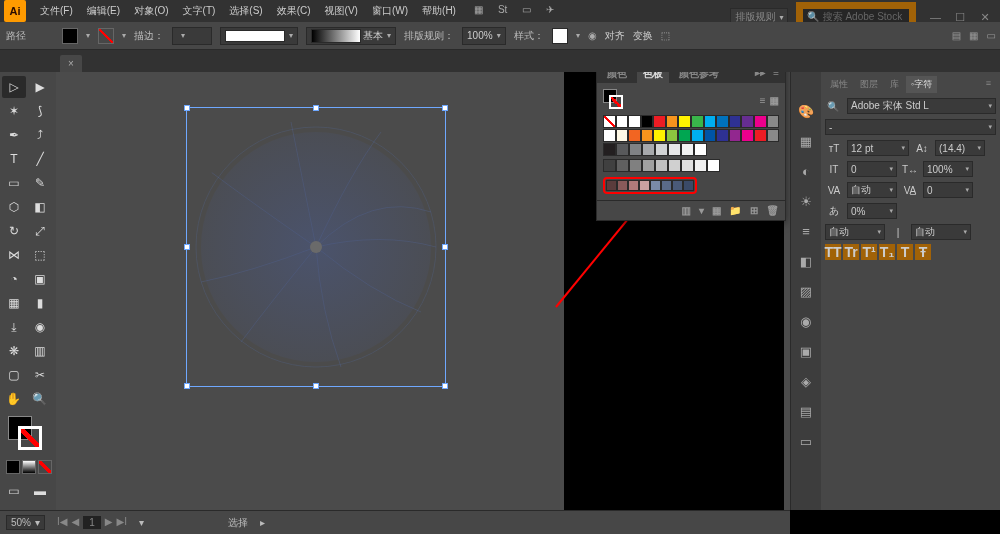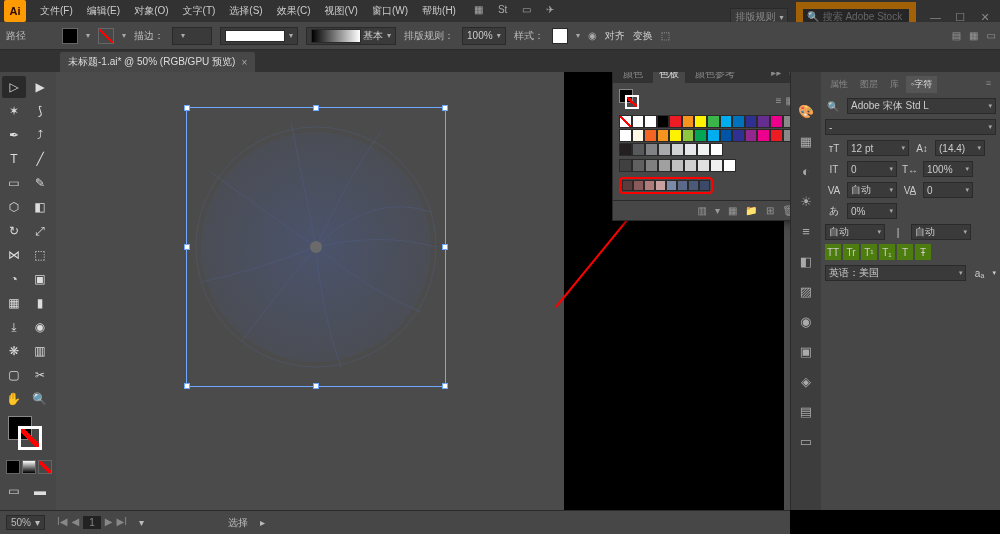--- a/index.html
+++ b/index.html
@@ -77,21 +77,21 @@
 .dock-icons .dico { width:18px; height:18px; color:#aaa; display:flex; align-items:center; justify-content:center; font-size:13px;}
 .char-panel { flex:1; padding:4px; font-size:10px; color:#ccc;}
 .char-tabs { display:flex; gap:2px; margin-bottom:4px;}
 .char-tabs span { padding:2px 5px; color:#888; font-size:9px;}
 .char-tabs span.active { background:#555; color:#ddd;}
 .char-row { display:flex; align-items:center; gap:4px; margin-bottom:3px; height:18px;}
 .char-dd { background:#3a3a3a; border:1px solid #2a2a2a; padding:1px 3px; flex:1; display:flex; align-items:center; justify-content:space-between; height:16px;}
 .char-dd .chev { font-size:7px; color:#aaa;}
 .char-ico { width:18px; display:flex; justify-content:center; color:#ccc;}
 .char-btns { display:flex; gap:2px; margin-top:2px;}
-.char-btns .b { width:16px; height:16px; background:#4d7c0f; display:flex; align-items:center; justify-content:center; font-size:10px;}
+.char-btns .b { width:16px; height:16px; background:#a16207; display:flex; align-items:center; justify-content:center; font-size:14px;font-weight:bold;}
 
 
 .status-bar { position:absolute; bottom:0; left:0; right:0; height:24px; background:#474747; border-top:1px solid #2a2a2a; display:flex; align-items:center; padding:0 6px; gap:12px; font-size:10px; color:#bbb;}
 .zoom-dd { background:#3a3a3a; border:1px solid #2a2a2a; padding:1px 4px; display:flex; align-items:center; gap:4px;}
 .nav-arrows { display:flex; gap:4px; color:#888;}
 .page-num { background:#222; padding:1px 6px;}
 
 .lady-bottom { position:absolute; bottom:0; right:0; width:210px; height:24px; background:#000;}
 </style>
 </head>
@@ -165,21 +165,20 @@
   <span style="color:#aaa">⬚</span>
   <div class="right-icons">
     <span>▤</span>
     <span>▦</span>
     <span>▭</span>
   </div>
 </div>
 
 <div class="doc-tab-row">
   <div class="doc-tab">
-    <span>未标题-1.ai* @ 50% (RGB/GPU 预览)</span>
     <span class="x">×</span>
   </div>
 </div>
 
 <div class="main">
 
   <div class="toolbox">
     <div class="tool-row">
         <div class="tool sel">▷</div>
         <div class="tool">▶</div>
@@ -292,21 +291,21 @@
 
     <svg class="arrow-svg" style="left:470px; top:65px; width:140px; height:180px;">
       <defs>
           <marker id="ah" markerWidth="8" markerHeight="8" refX="6" refY="3" orient="auto">
             <path d="M0,0 L6,3 L0,6 Z" fill="red"></path>
           </marker>
         </defs>
       <line x1="30" y1="170" x2="120" y2="60" stroke="red" stroke-width="2" marker-end="url(#ah)"></line>
     </svg>
 
-    <div class="panel-swatches" style="left:556px; top:-10px; width:190px;">
+    <div class="panel-swatches" style="left:540px; top:-10px; width:190px;font-weight:bold;">
       <div class="panel-tabs">
         <span>颜色</span>
         <span class="active">色板</span>
         <span>颜色参考</span>
         <span class="flex"></span>
         <span class="pbtn">▸▸</span>
         <span class="pbtn">≡</span>
       </div>
       <div class="sw-body">
         <div style="display:flex; align-items:center; margin-bottom:4px;">
@@ -485,28 +484,20 @@
           </div>
       </div>
       <div class="char-btns">
         <div class="b">TT</div>
         <div class="b">Tr</div>
         <div class="b">T¹</div>
         <div class="b">T₁</div>
         <div class="b">T</div>
         <div class="b">Ŧ</div>
       </div>
-      <div class="char-row" style="margin-top:4px">
-        <div class="char-dd">
-            <span>英语：美国</span>
-            <span class="chev">▾</span>
-          </div>
-        <span class="char-ico">aₐ</span>
-          <span class="chev" style="font-size:7px">▾</span>
-      </div>
     </div>
   </div>
 
 </div>
 
 <div class="status-bar">
   <div class="zoom-dd">
       <span>50%</span>
       <span class="chev">▾</span>
     </div>

